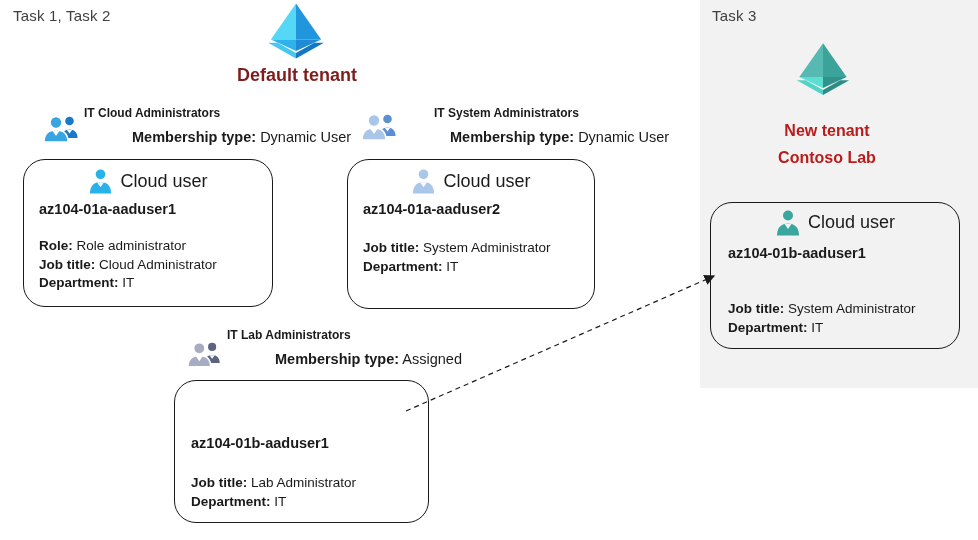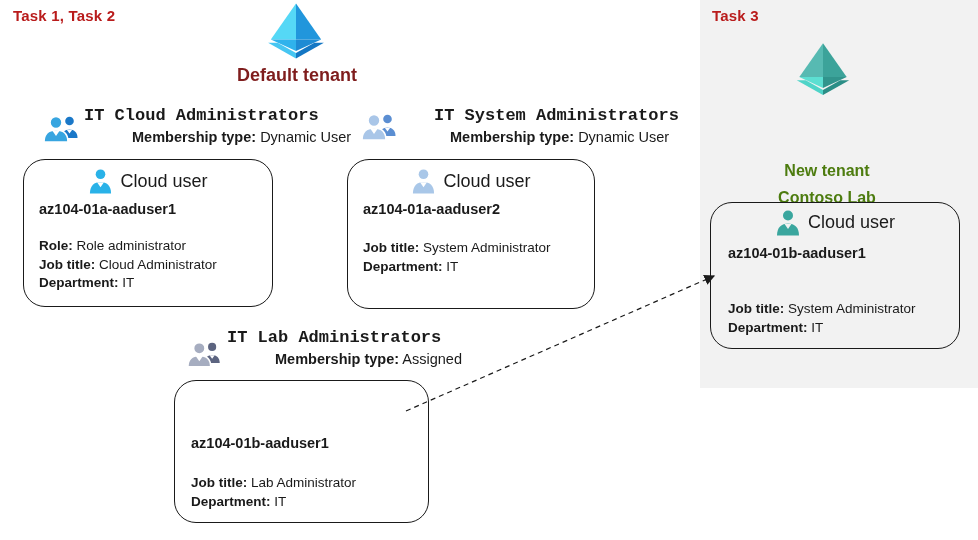--- a/index.html
+++ b/index.html
@@ -1,24 +1,24 @@
 <!DOCTYPE html>
 <html><head>
 <meta charset="utf-8">
 <style>
   html,body{margin:0;padding:0;background:#fff;}
   #canvas{
     position:relative;width:978px;height:540px;background:#ffffff;
     font-family:"Liberation Sans","DejaVu Sans",sans-serif;color:#1a1a1a;overflow:hidden;
   }
   .abs{position:absolute;}
-  .task-label{color:#b91c1c;font-weight:bold;font-size:15px;letter-spacing:.2px;}
+  .task-label{color:#404040;font-weight:normal;font-size:15px;letter-spacing:.2px;}
   .tenant-title{font-weight:bold;font-size:18px;text-align:center;color:#7f1d1d;}
-  .tenant-title-sm{font-weight:bold;font-size:16px;text-align:center;color:#4d7c0f;margin-top:40px;}
-  .group-title{font-weight:bold;font-size:17px;white-space:nowrap;font-family:Liberation Mono, monospace;}
+  .tenant-title-sm{font-weight:bold;font-size:16px;text-align:center;color:#b91c1c;}
+  .group-title{font-weight:bold;font-size:12px;white-space:nowrap;}
   .member-line{font-size:14.5px;white-space:nowrap;margin-left:48px;}
   .b{font-weight:bold;}
   .user-box{
     position:absolute;border:1.5px solid #1a1a1a;border-radius:22px;background:#ffffff;
   }
   .user-box.transparent{background:transparent;}
   .box-header{
     position:absolute;left:0;right:0;display:flex;align-items:center;justify-content:center;gap:7px;
   }
   .type-label{font-size:18px;white-space:nowrap;}

